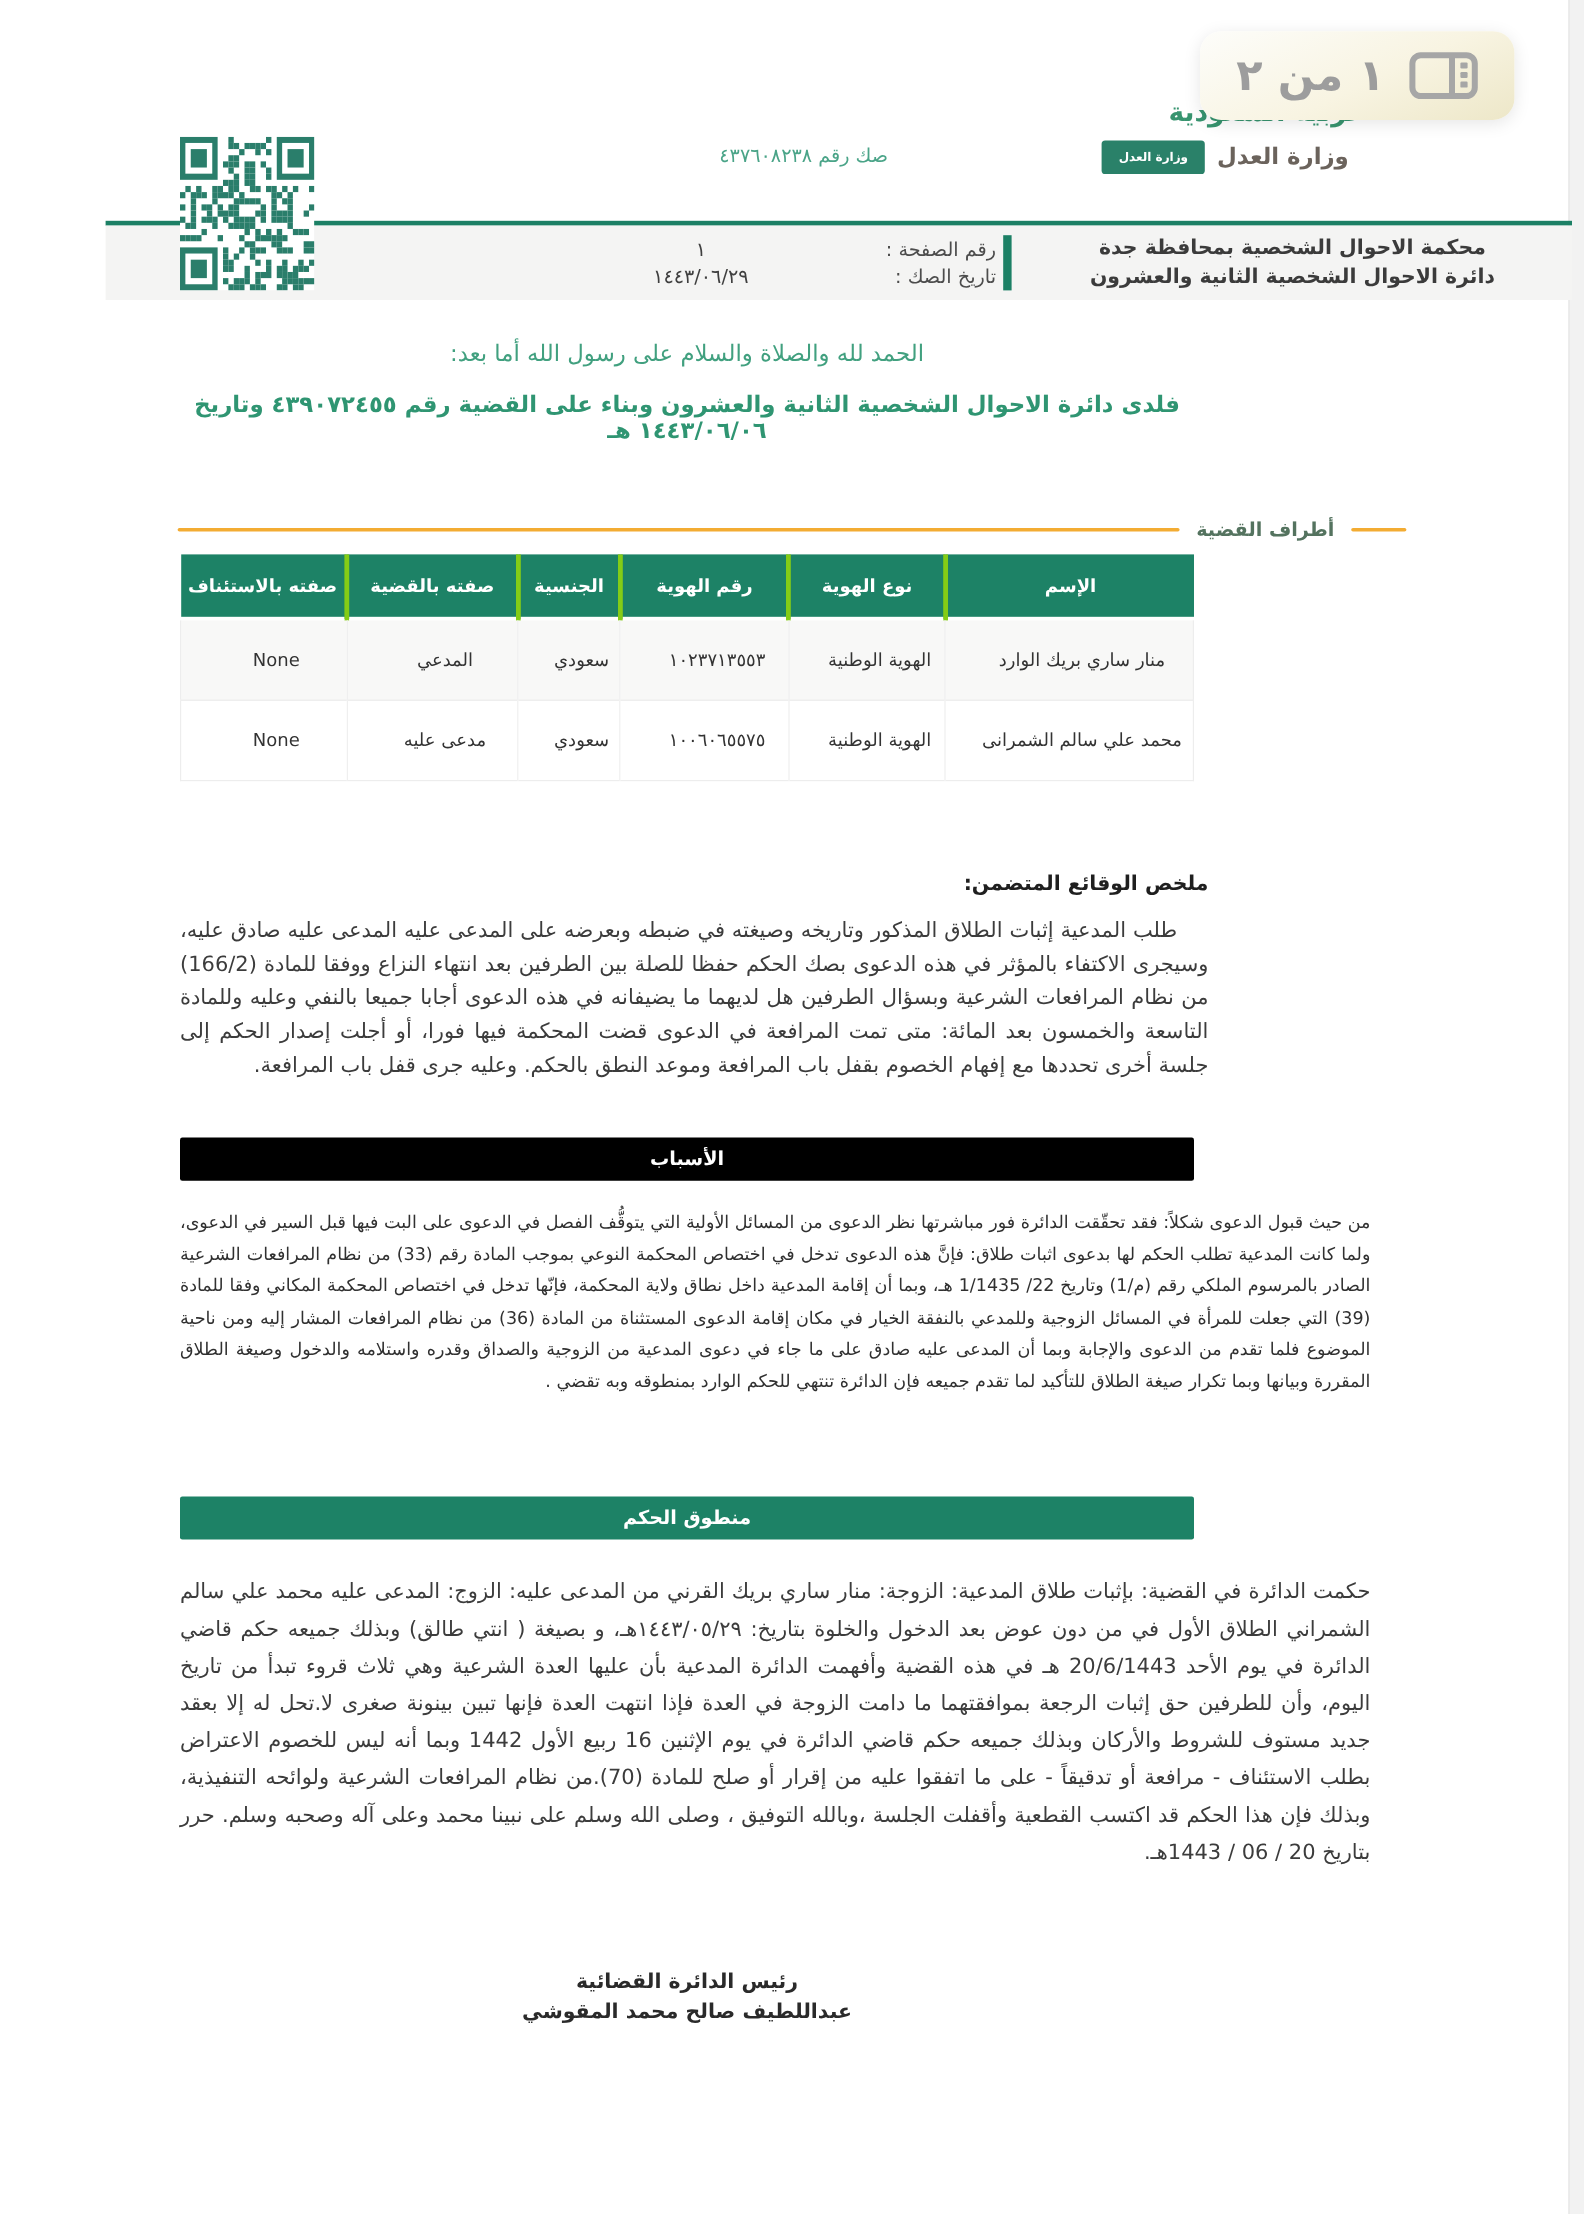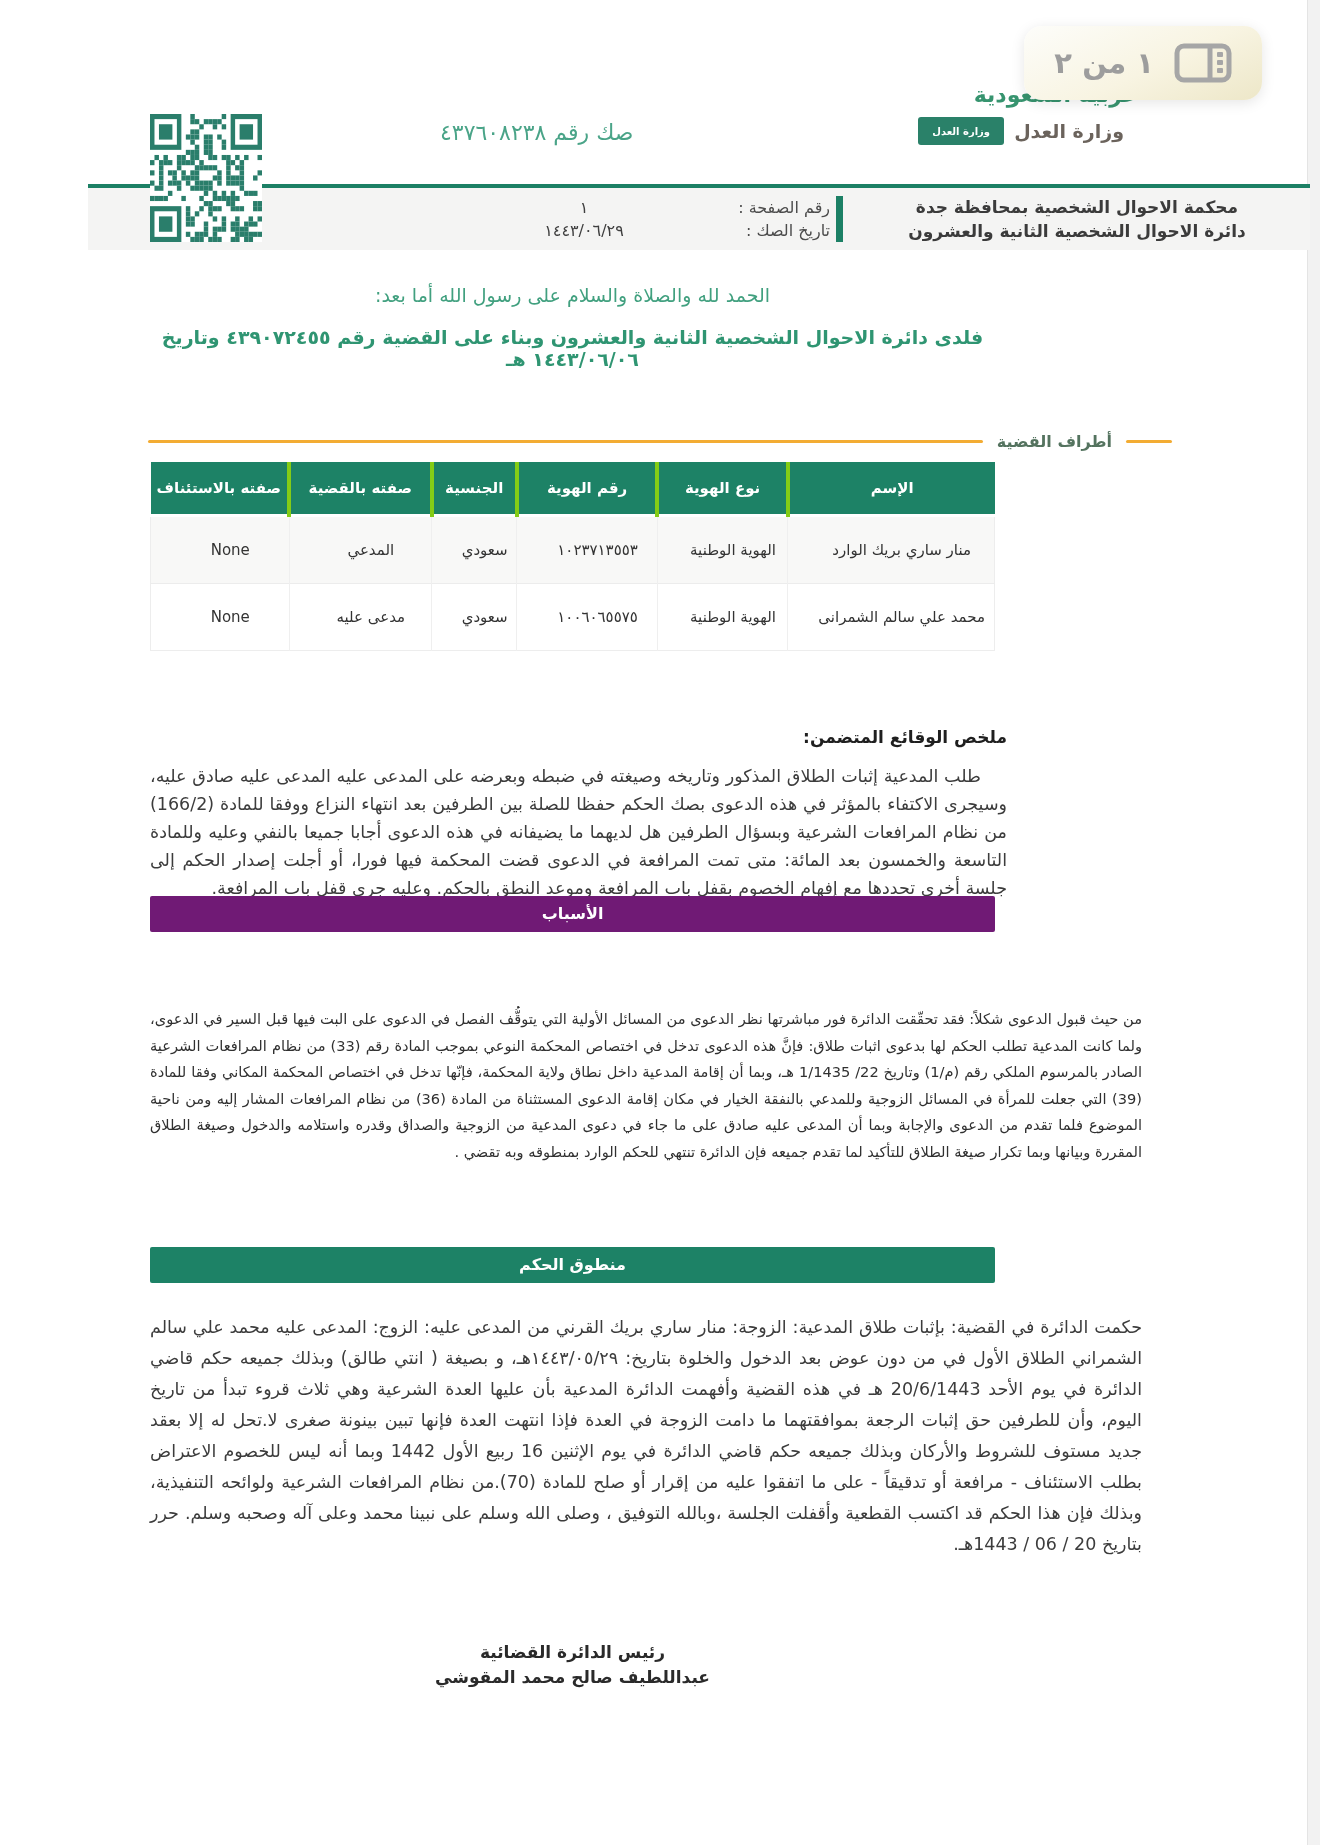--- a/index.html
+++ b/index.html
@@ -6,29 +6,29 @@
   body{font-family:"DejaVu Sans","Liberation Sans",sans-serif;}
   .page{position:relative;width:1320px;height:1845px;background:#ffffff;overflow:hidden;direction:rtl;}
 
   
   .edge-strip{position:absolute;right:0;top:0;width:12px;height:100%;background:#f2f2f2;border-left:1px solid #e4e4e4;}
 
   
   .page-indicator{position:absolute;top:26px;right:58px;height:74px;padding:0 30px;border-radius:18px;
     background:linear-gradient(155deg,#fdfdfa 0%,#f8f4e2 55%,#ede7c8 100%);
     box-shadow:0 3px 14px rgba(0,0,0,0.10);display:flex;align-items:center;gap:20px;z-index:6;}
-  .page-indicator .pi-text{font-size:29px;font-weight:bold;color:#9d9d9d;letter-spacing:2px;}
+  .page-indicator .pi-text{font-size:36px;font-weight:bold;color:#9d9d9d;letter-spacing:2px;}
 
   
   .kingdom-title{position:absolute;top:82px;right:182px;font-size:22px;font-weight:bold;color:#37946f;z-index:2;white-space:nowrap;}
   .ministry-row{position:absolute;top:117px;right:196px;display:flex;align-items:center;gap:10px;z-index:2;}
   .moj-logo{width:86px;height:28px;background:#2a8169;border-radius:3px;color:#fff;font-size:10px;font-weight:bold;
     display:flex;align-items:center;justify-content:center;white-space:nowrap;}
   .ministry-name{font-size:19px;font-weight:bold;color:#6b635c;white-space:nowrap;}
-  .deed-number{position:absolute;top:120px;left:440px;width:300px;text-align:left;font-size:22px;color:#4aa488;}
+  .deed-number{position:absolute;top:120px;left:440px;width:300px;text-align:right;font-size:16px;color:#4aa488;}
 
   .qr-code{position:absolute;left:150px;top:114px;width:112px;height:128px;z-index:3;}
 
   .green-rule{position:absolute;top:184px;left:88px;width:1222px;height:4px;background:#1c8065;}
 
   
   .header-band{position:absolute;top:188px;left:88px;width:1222px;height:62px;background:#f4f4f3;}
   .court-block{position:absolute;left:762px;right:6px;top:7px;text-align:center;}
   .court-block div{font-size:17px;font-weight:bold;color:#3b3b3b;line-height:24px;white-space:nowrap;text-align:center;}
   .vbar{position:absolute;left:748px;top:8px;bottom:8px;width:7px;background:#1c8065;}
@@ -55,21 +55,21 @@
   .parties-table td{height:64px;font-size:15px;color:#333;text-align:center;border-left:1px solid #efefef;vertical-align:middle;padding-left:22px;}
   .parties-table td:last-child{border-left:none;}
   .parties-table tr.row-odd td{background:#f8f8f7;}
   .parties-table tr.row-even td{background:#ffffff;border-top:1px solid #ececec;}
   .parties-table tbody{border:1px solid #ededed;}
 
   
   .bar{position:absolute;left:150px;width:845px;height:36px;line-height:36px;text-align:center;color:#fff;
     font-size:16px;font-weight:bold;border-radius:2px;}
   .bar-facts{top:667px;background:#f5a504;}
-  .bar-reasons{top:896px;background:#701a75;}
+  .bar-reasons{top:948px;background:#000000;}
   .bar-ruling{top:1247px;background:#1d8266;}
 
   .facts-title{position:absolute;top:727px;left:150px;width:857px;text-align:right;font-size:17px;font-weight:bold;color:#1f1f1f;}
   .facts-body{position:absolute;top:762px;left:150px;width:857px;font-size:17.5px;line-height:28px;color:#3c3c3c;
     text-align:justify;text-indent:26px;margin:0;}
   .reasons-body{position:absolute;top:1006px;left:150px;width:992px;font-size:14.6px;line-height:26.5px;color:#303030;
     text-align:justify;margin:0;}
   .ruling-body{position:absolute;top:1312px;left:150px;width:992px;font-size:17.5px;line-height:31px;color:#3c3c3c;
     text-align:justify;margin:0;}
 

